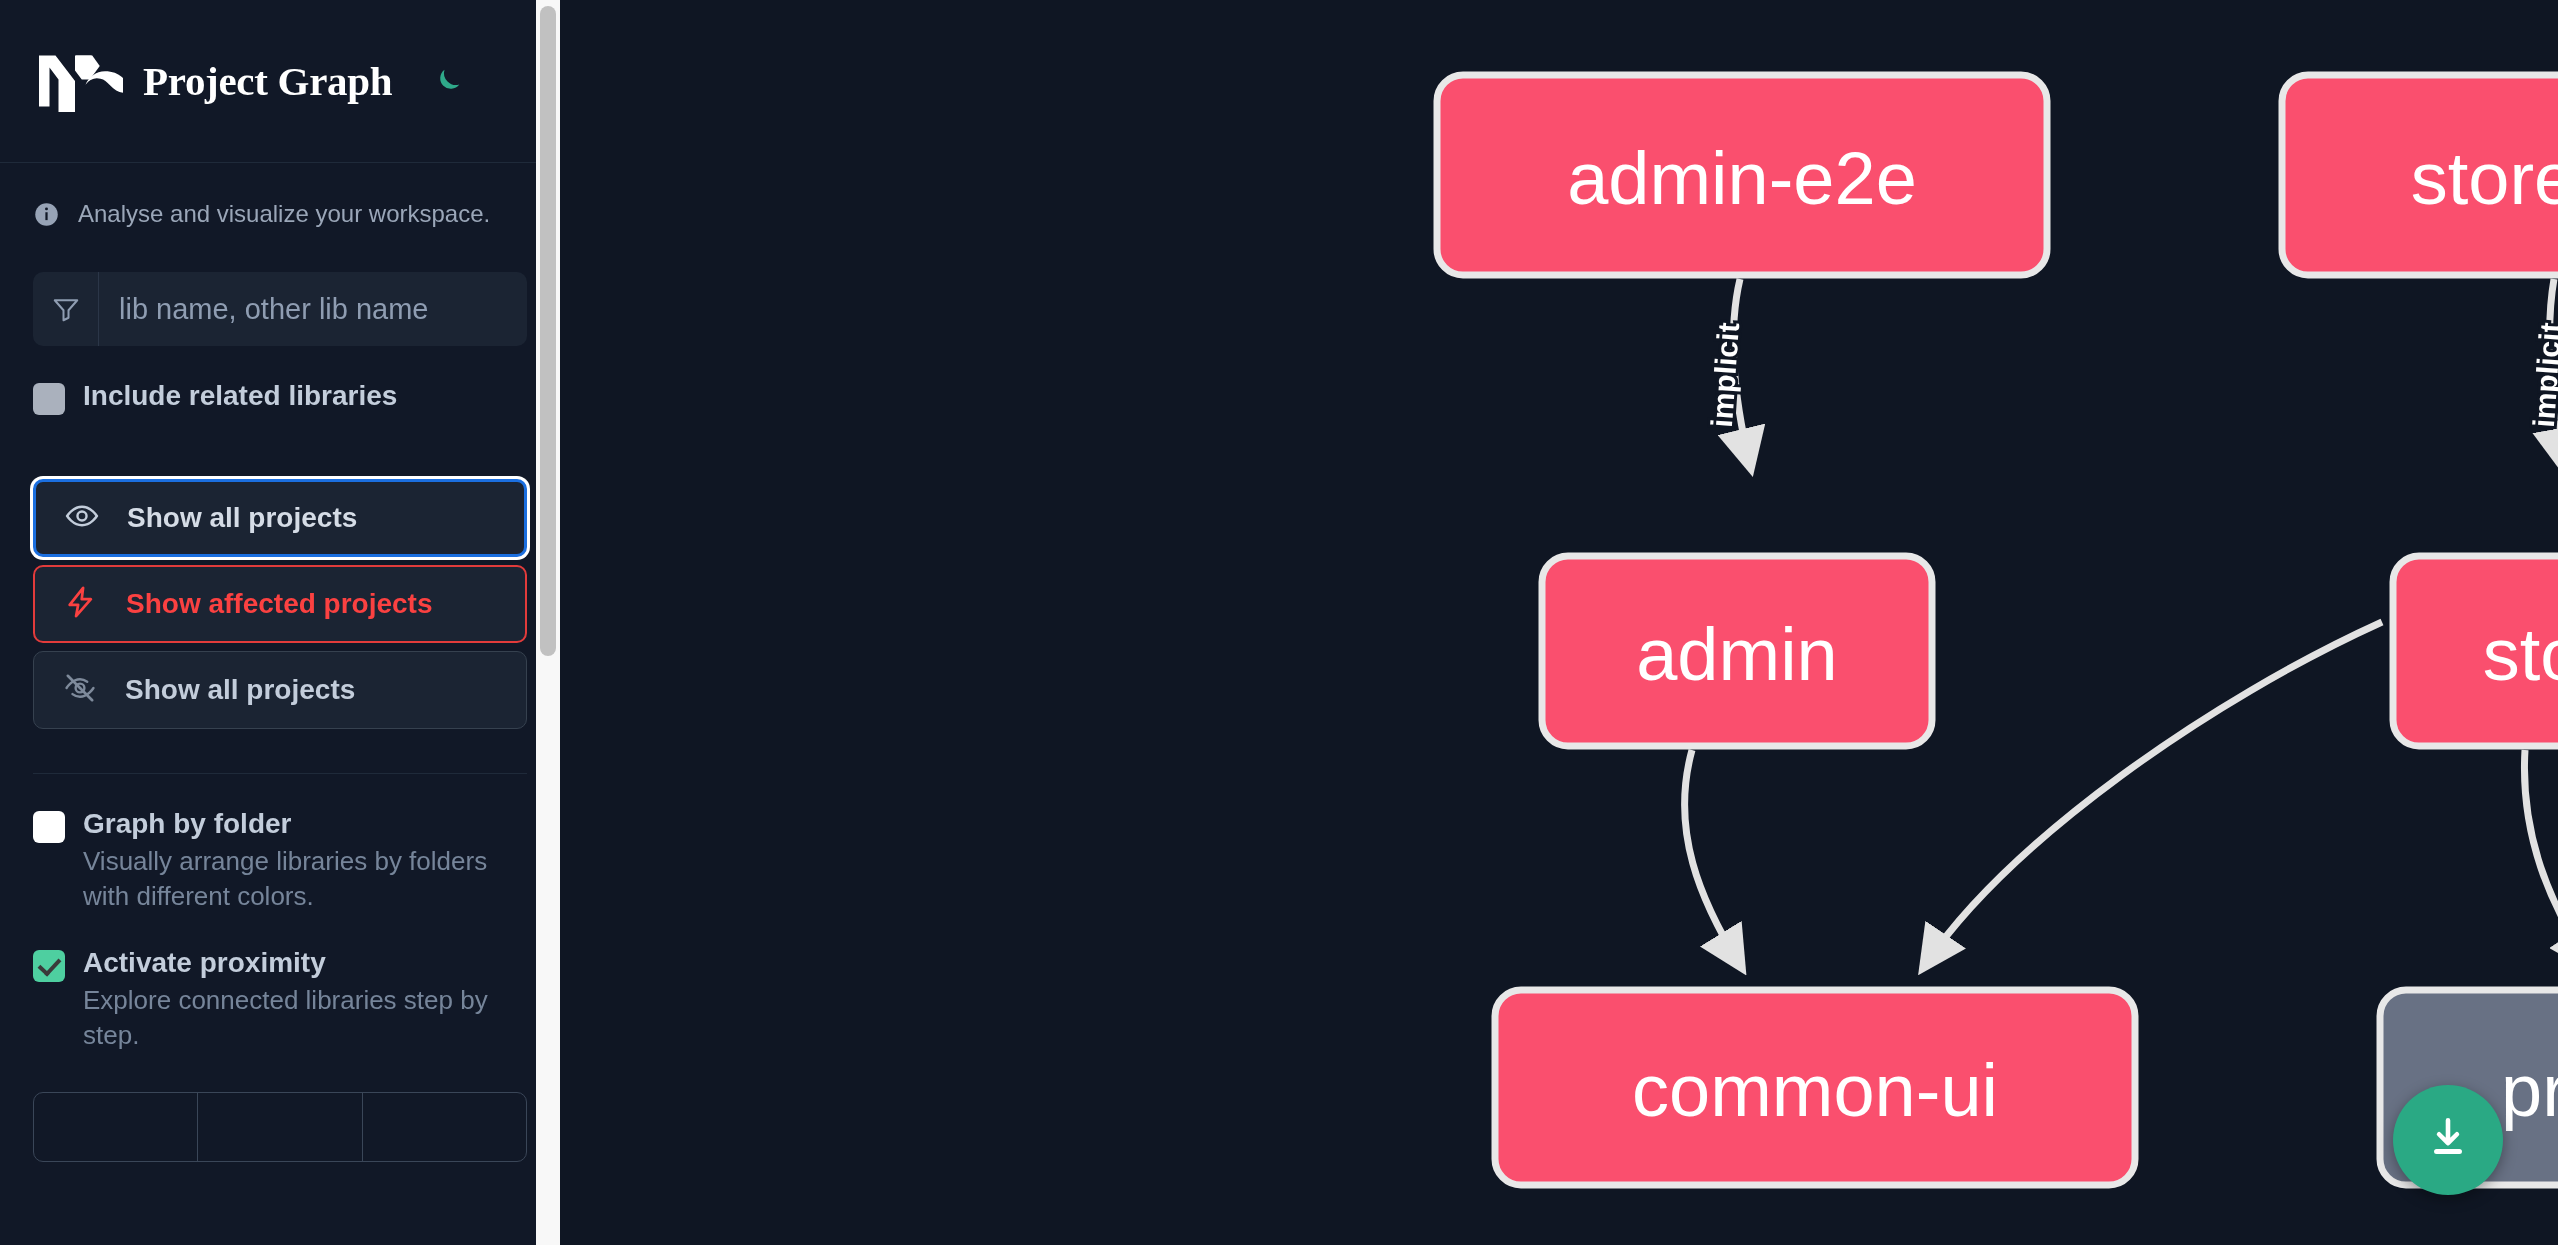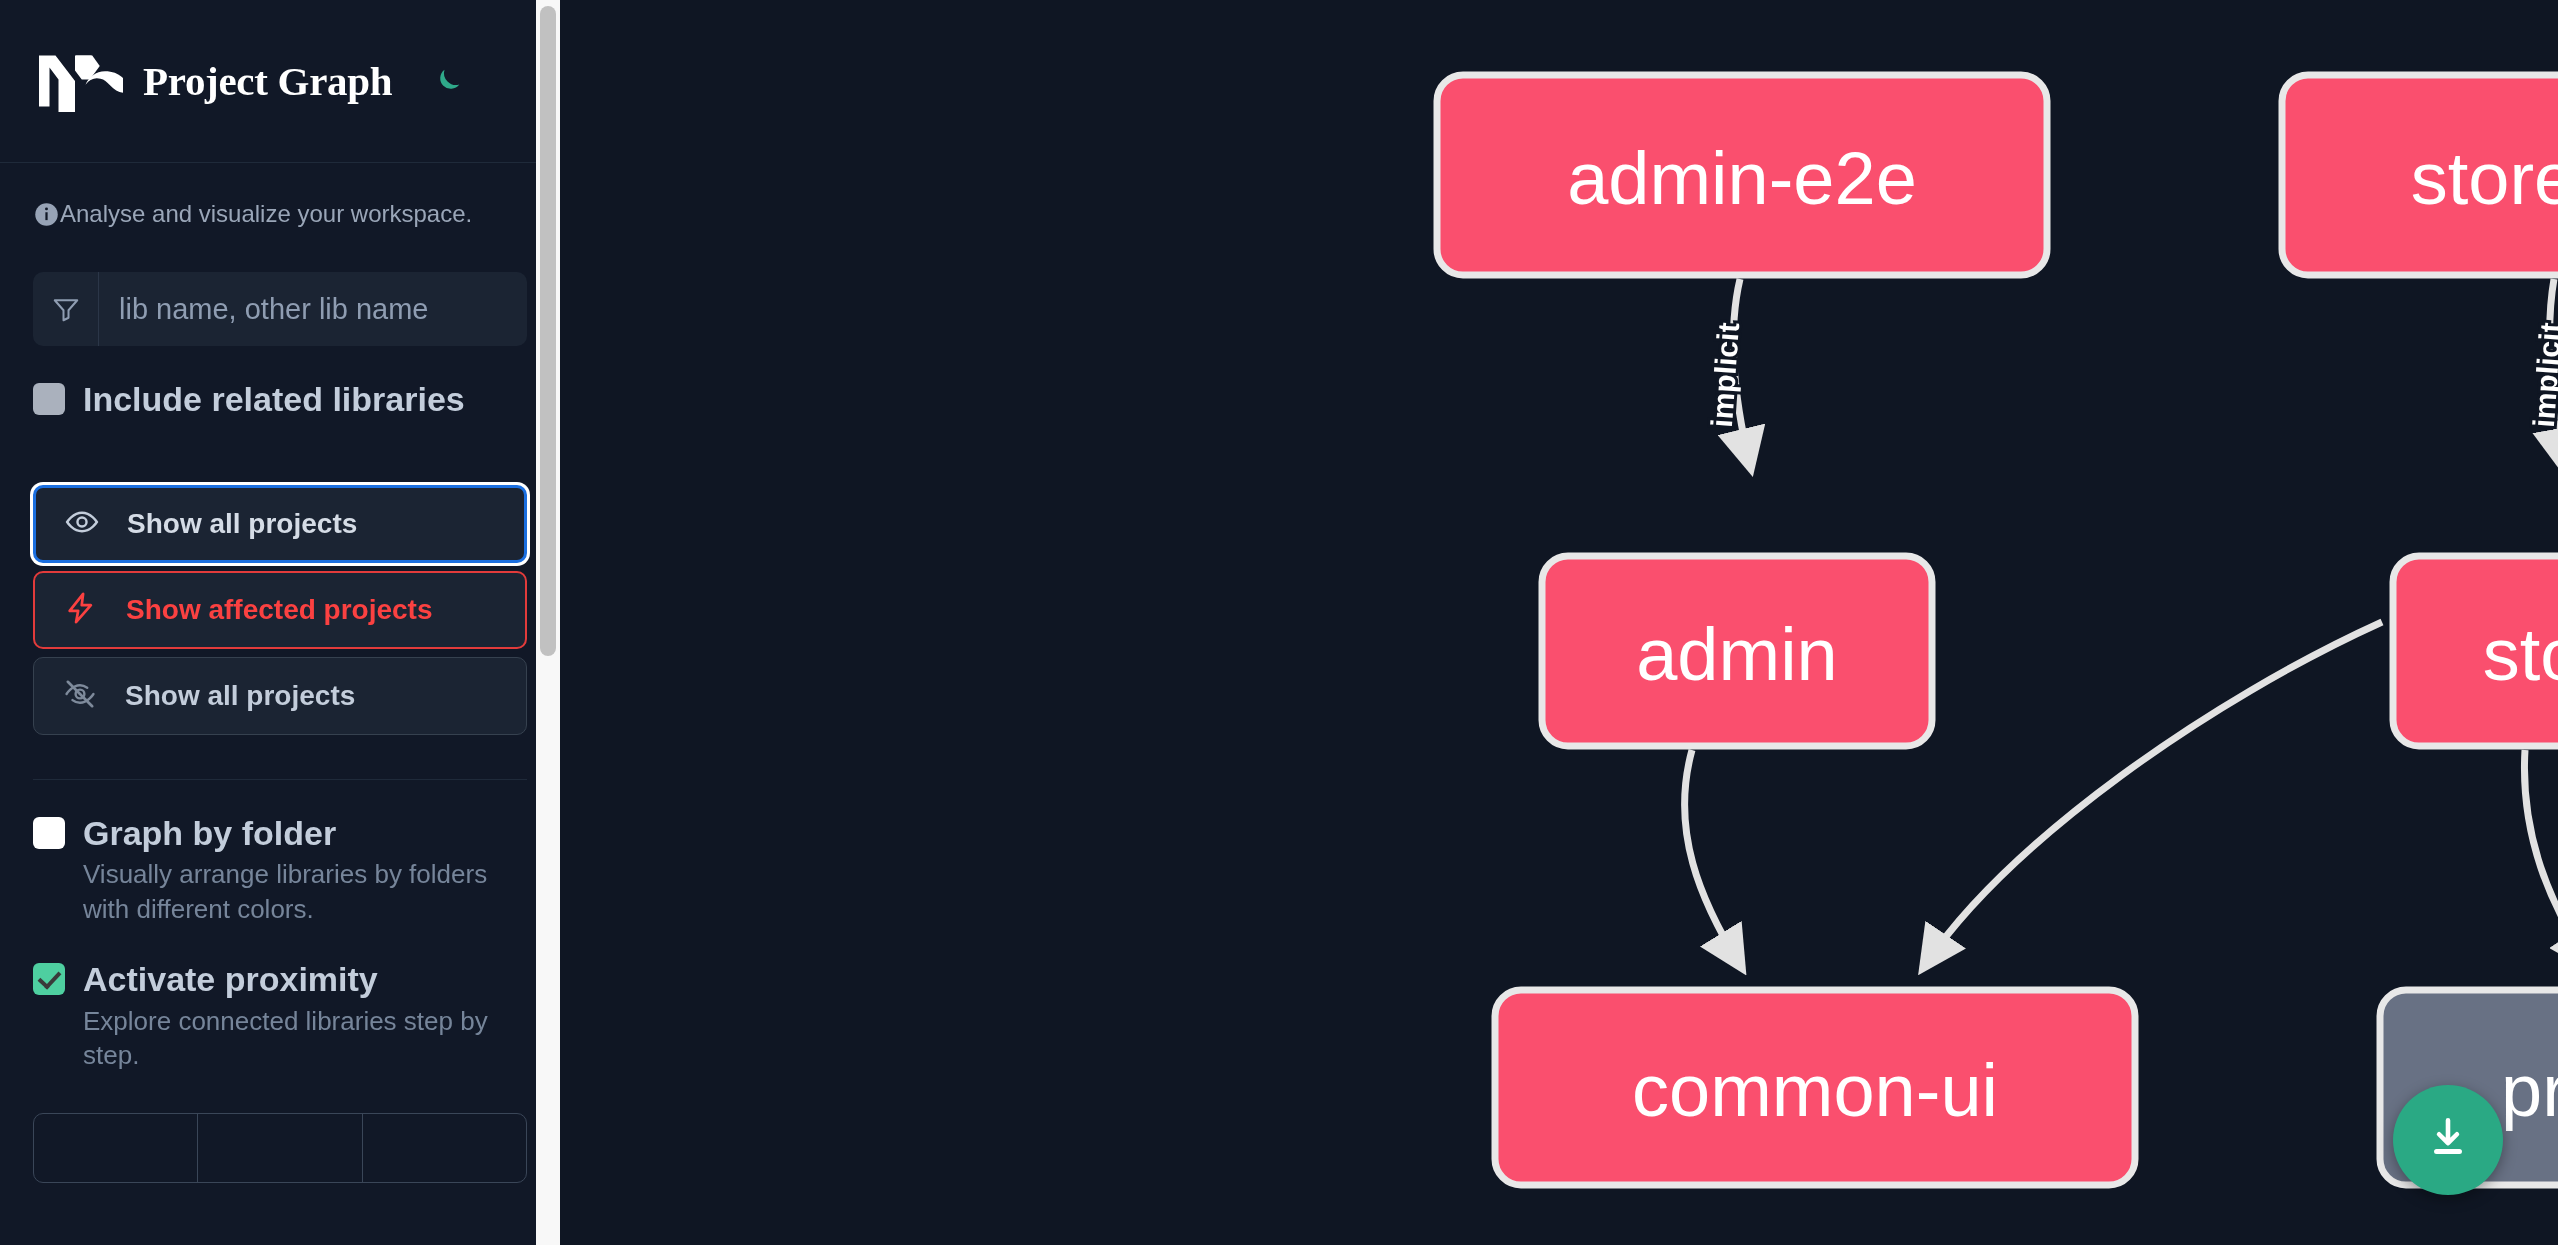--- a/index.html
+++ b/index.html
@@ -42,20 +42,21 @@
   .theme-toggle {
     margin-left: 35px;
     width: 42px; height: 42px;
     display: flex; align-items: center; justify-content: center;
     cursor: pointer;
   }
 
   .sb-tagline {
     display: flex; align-items: center;
     padding: 37px 0 0 33px;
+    gap: 18px;
   }
   .info-icon { width: 27px; height: 27px; flex: 0 0 27px; }
   .tagline-text { color: #9aa6b8; font-size: 24px; white-space: nowrap; }
 
   .sb-body { padding: 0 33px; }
 
   .filter-box {
     margin-top: 44px;
     height: 74px;
     background: #1b2433;
@@ -101,21 +102,21 @@
     position: absolute;
     left: 10px; top: 4px;
     width: 9px; height: 17px;
     border: solid #3a3a3a;
     border-width: 0 4px 4px 0;
     transform: rotate(43deg);
   }
   .check-text { flex: 1; }
   .check-label {
     color: #c3cddb;
-    font-size: 34px;
+    font-size: 28px;
     font-weight: 700;
     line-height: 1.25;
   }
   .check-desc {
     color: #76859a;
     font-size: 26px;
     line-height: 1.33;
     margin-top: 3px;
   }
 

